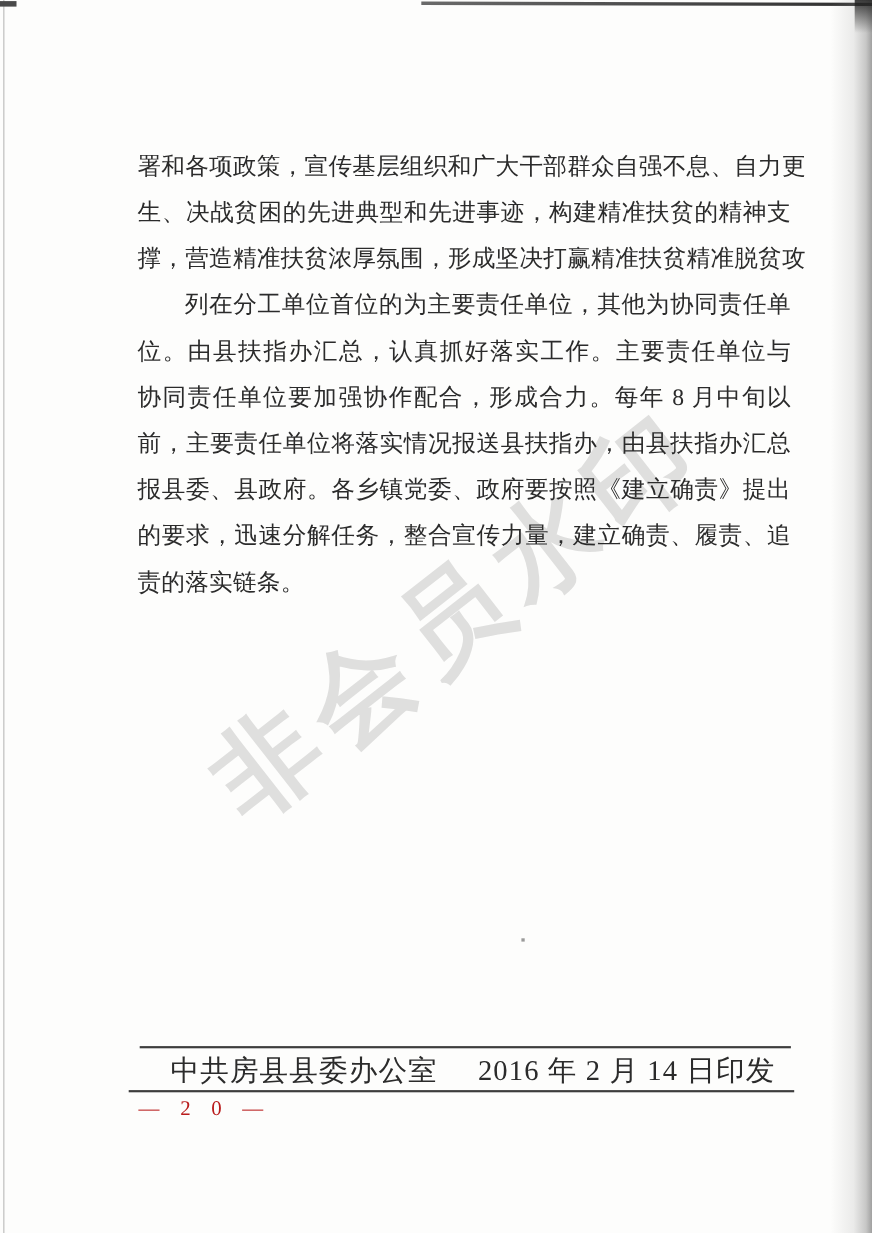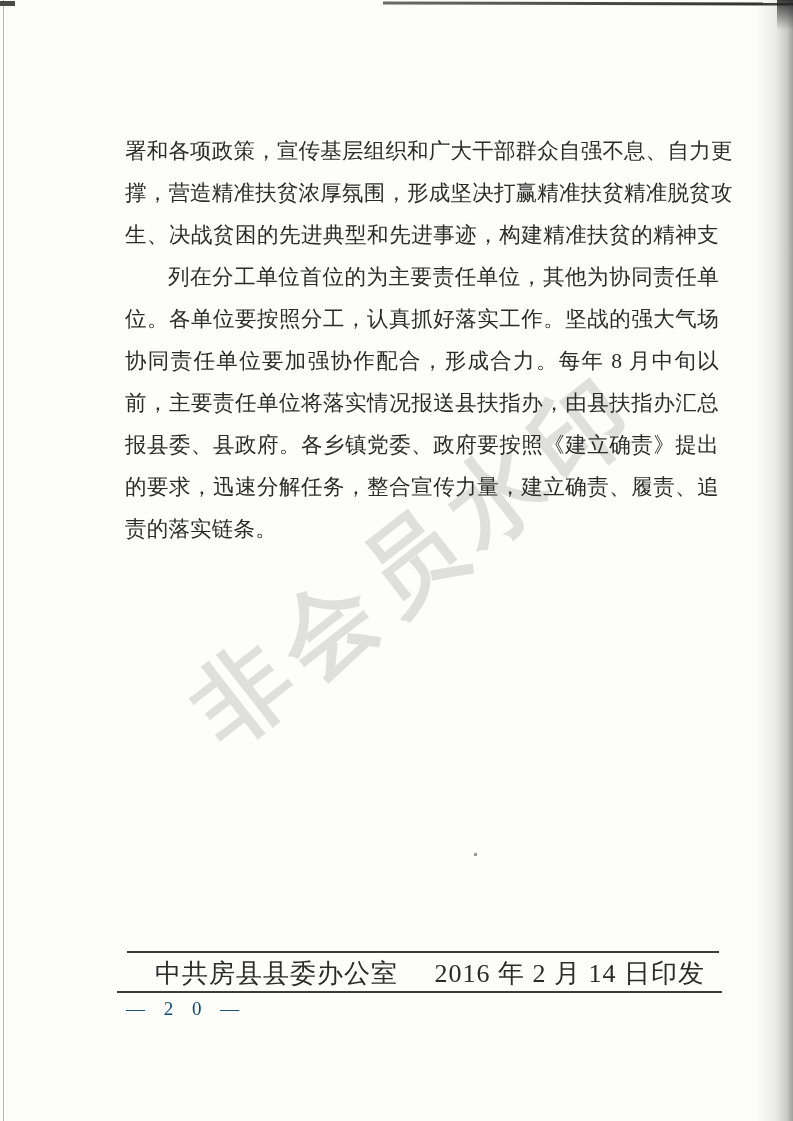--- a/index.html
+++ b/index.html
@@ -119,45 +119,45 @@
     align-items: center;
     font-size: 26px;
   }
   .footer-issuer { padding-left: 28px; letter-spacing: 1px; }
   .footer-date   { padding-right: 14px; letter-spacing: 1px; }
   .page-number {
     position: absolute;
     left: 126px; top: 998px;
     font-size: 19px;
     letter-spacing: 7px;
-    color: #0c4a6e;
+    color: #b91c1c;
     text-align: center;
   }
 </style>
 </head>
 <body>
 
 <div class="page">
 
   <div class="scan-left-line"></div>
   <div class="scan-top-line"></div>
   <div class="scan-corner-mark"></div>
   <div class="scan-right-shadow"></div>
   <div class="scan-right-top-wedge"></div>
   <div class="scan-speck"></div>
 
   <div class="watermark">非会员水印</div>
 
   <div class="body-text">
     <div class="line">署和各项政策，宣传基层组织和广大干部群众自强不息、自力更</div>
+    <div class="line">生、决战贫困的先进典型和先进事迹，构建精准扶贫的精神支</div>
     <div class="line">撑，营造精准扶贫浓厚氛围，形成坚决打赢精准扶贫精准脱贫攻</div>
-    <div class="line">生、决战贫困的先进典型和先进事迹，构建精准扶贫的精神支</div>
 
     <div class="line indent">列在分工单位首位的为主要责任单位，其他为协同责任单</div>
-    <div class="line">位。各单位要按照分工，认真抓好落实工作。坚战的强大气场</div>
+    <div class="line">位。由县扶指办汇总，认真抓好落实工作。主要责任单位与</div>
     <div class="line">协同责任单位要加强协作配合，形成合力。每年 8 月中旬以</div>
     <div class="line">前，主要责任单位将落实情况报送县扶指办，由县扶指办汇总</div>
     <div class="line">报县委、县政府。各乡镇党委、政府要按照《建立确责》提出</div>
     <div class="line">的要求，迅速分解任务，整合宣传力量，建立确责、履责、追</div>
     <div class="line last">责的落实链条。</div>
   </div>
 
   <div class="footer-rule-top"></div>
   <div class="footer-row">
     <span class="footer-issuer">中共房县县委办公室</span>

